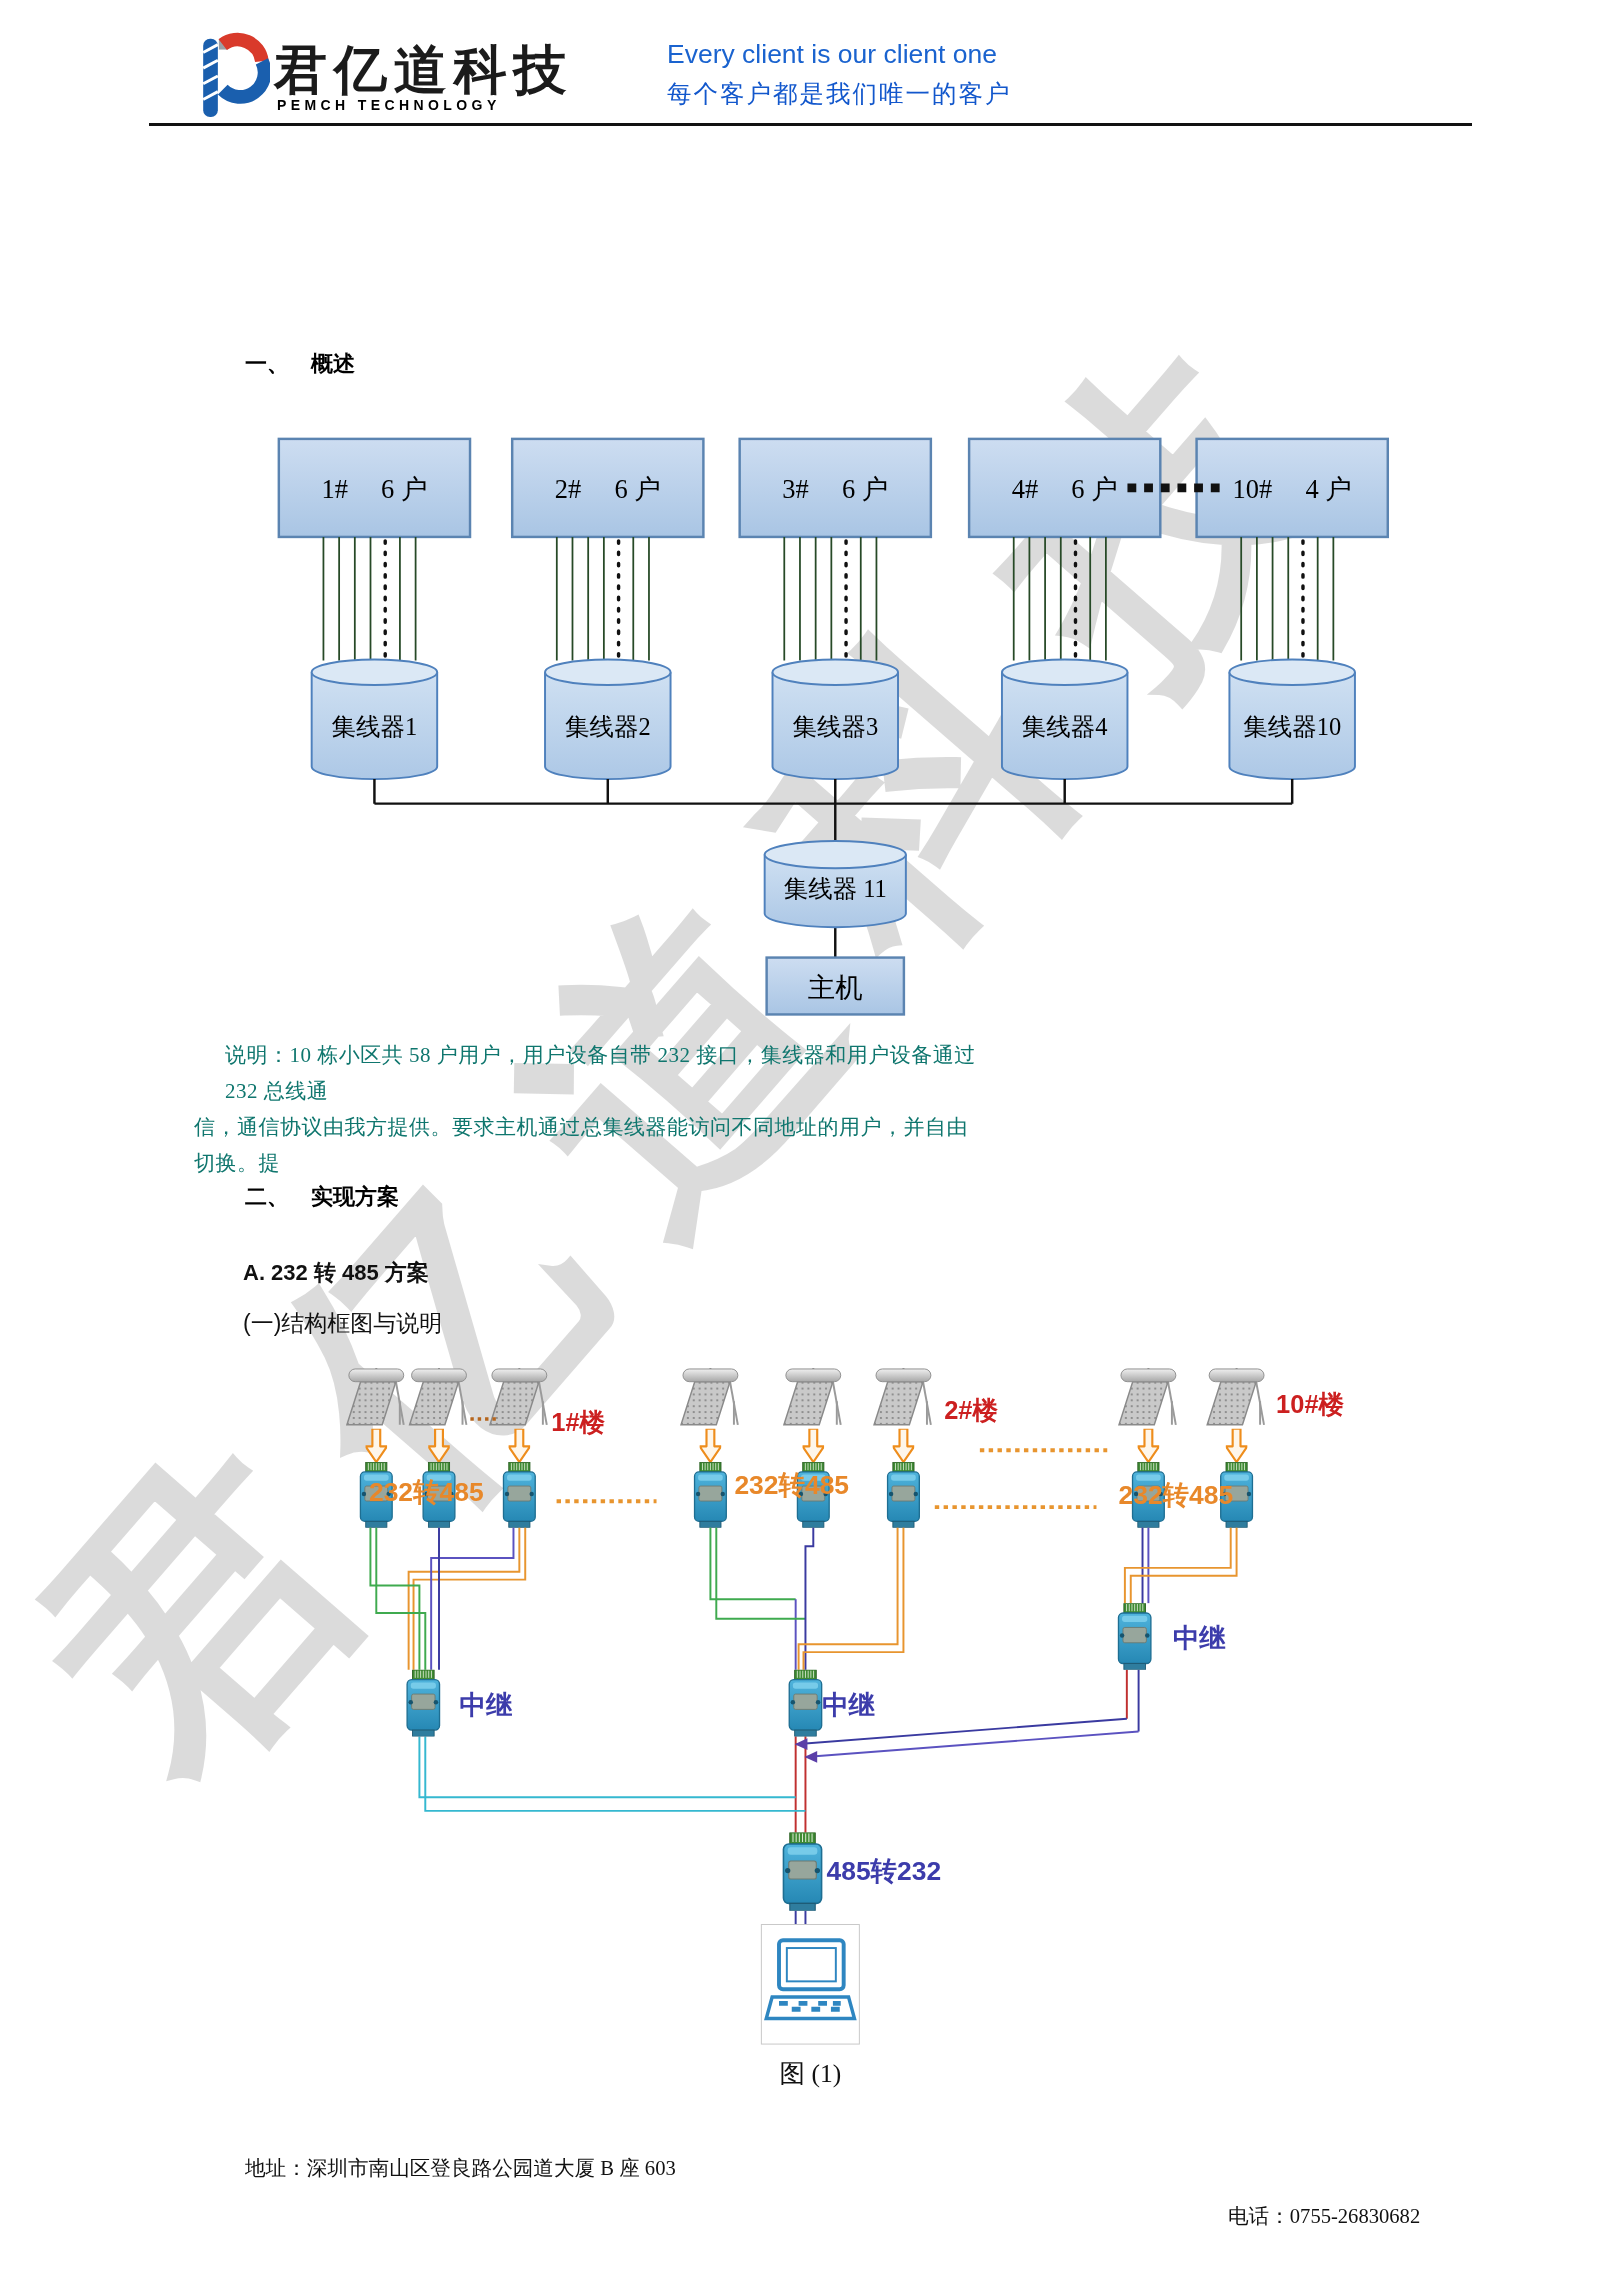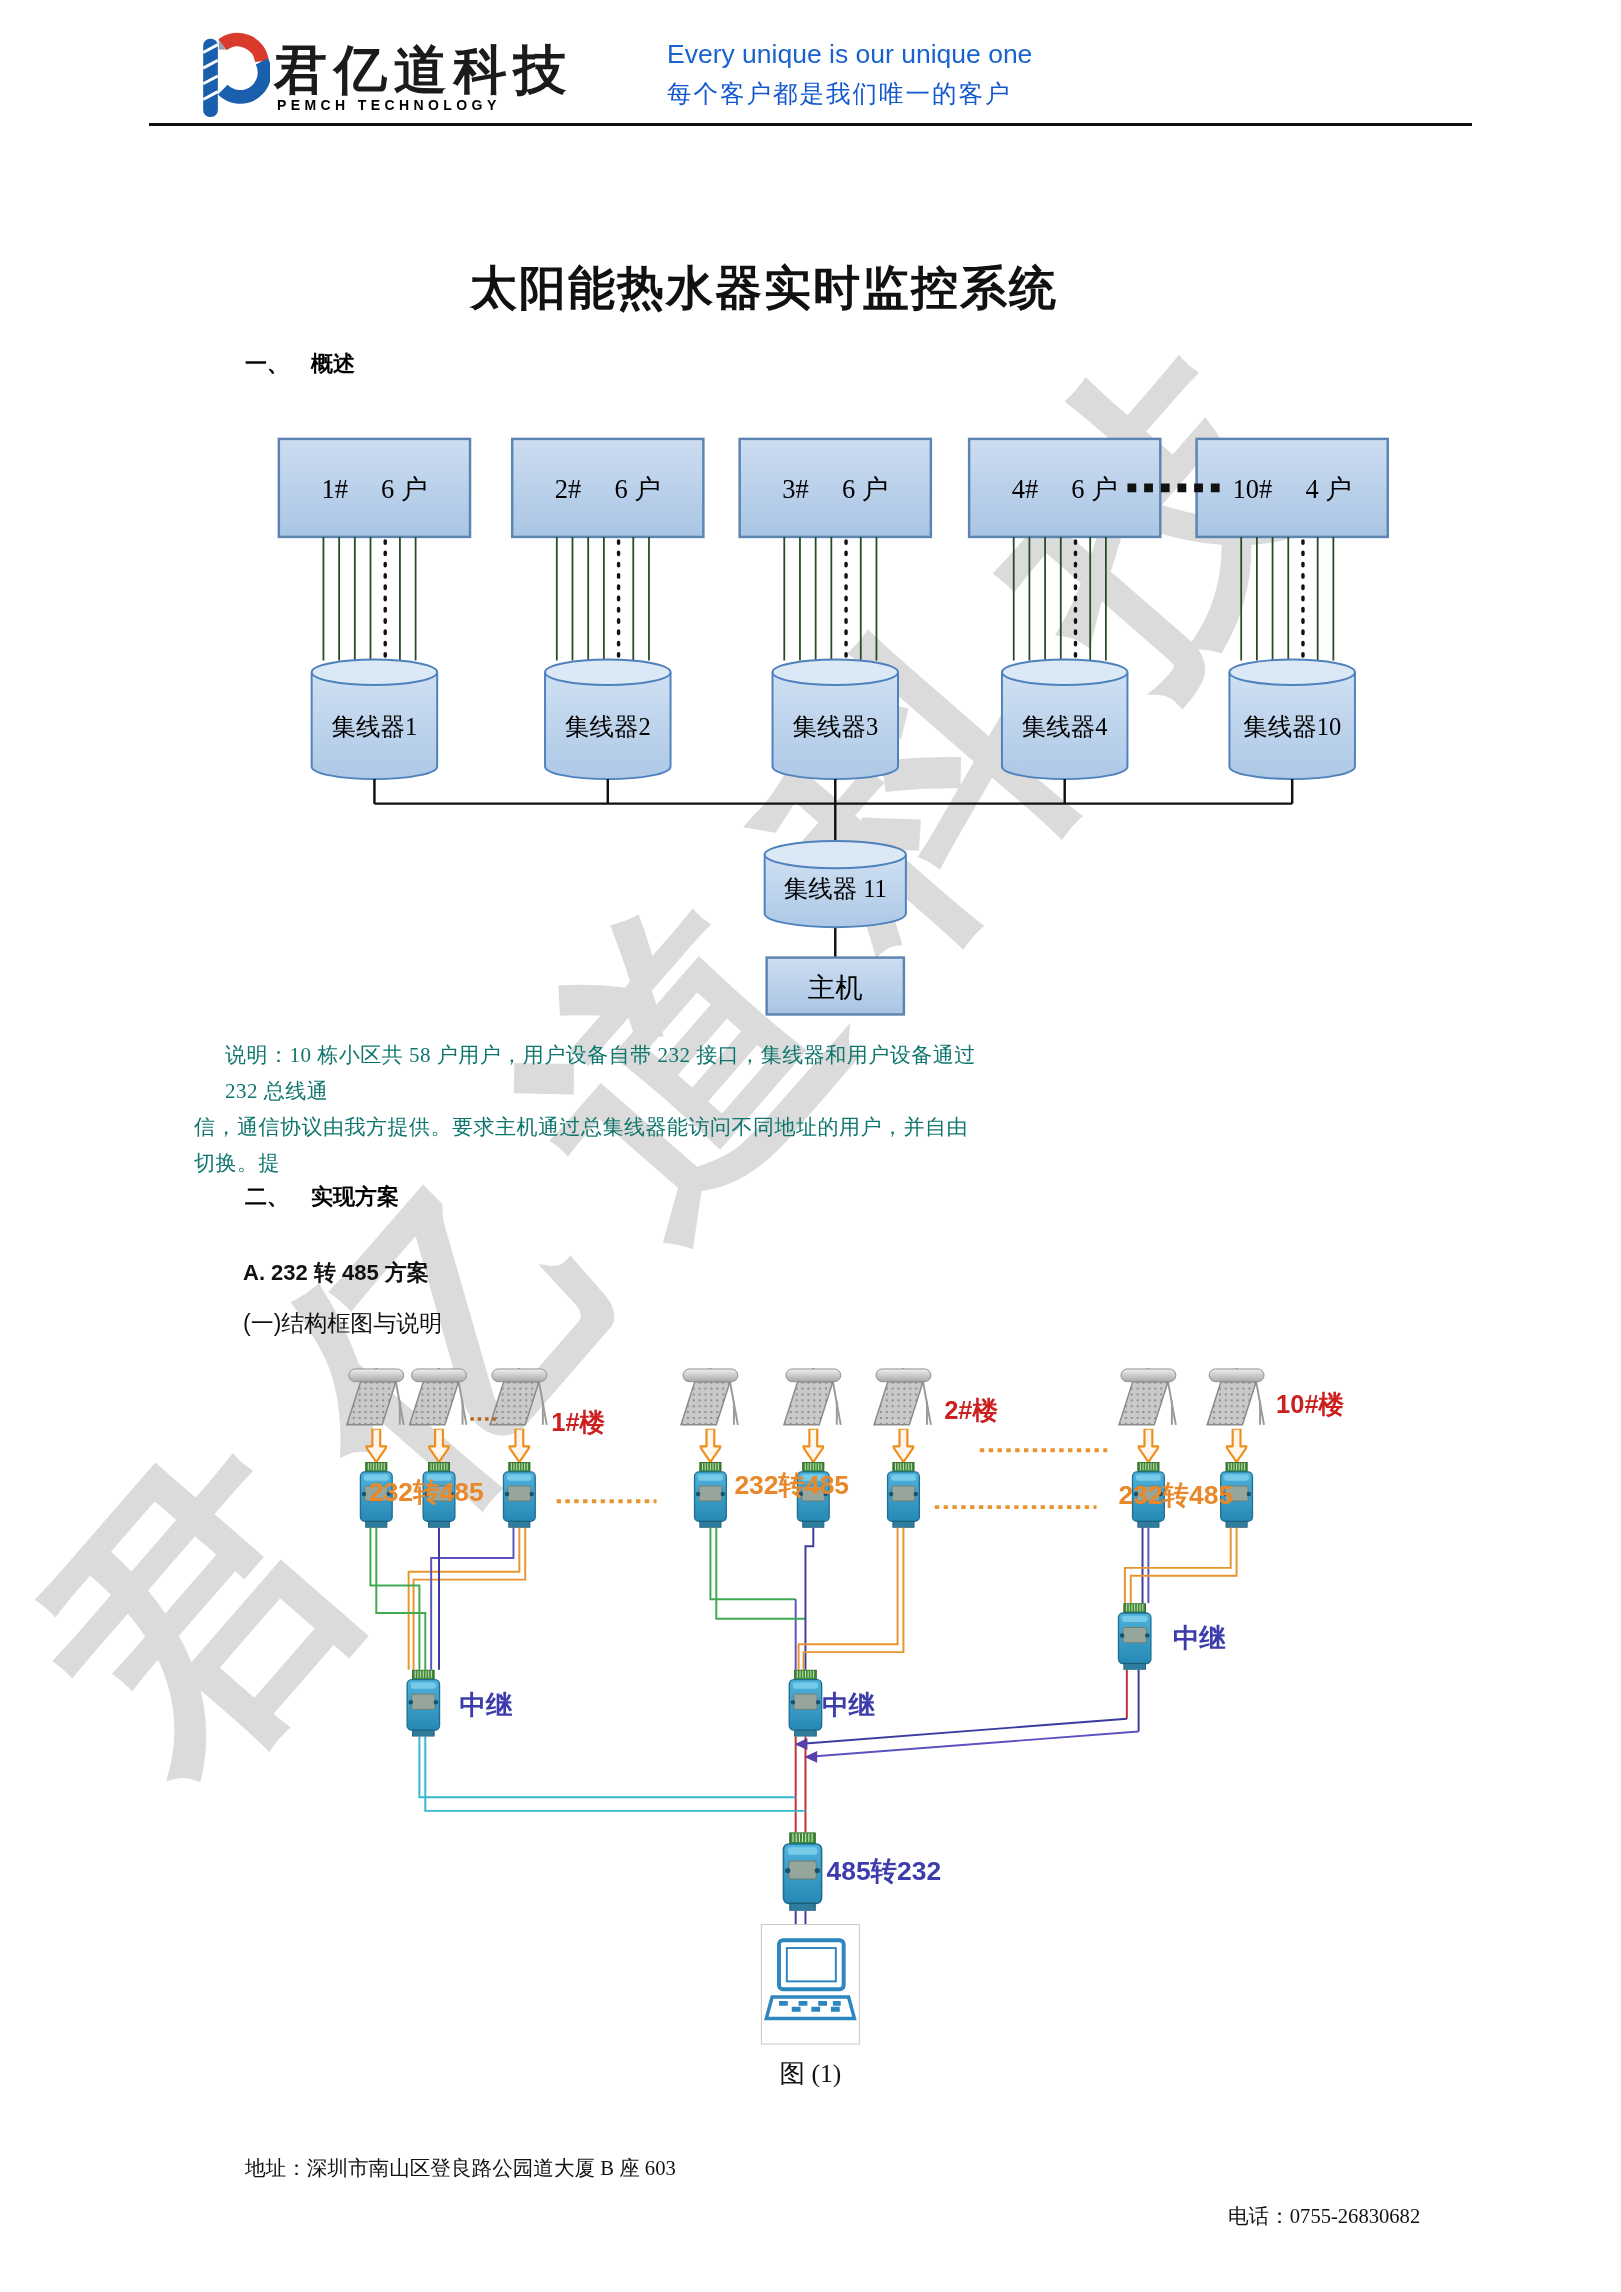--- a/index.html
+++ b/index.html
@@ -52,25 +52,24 @@
 
     <svg class="abs" style="left:199px;top:29px;" width="71" height="92" viewBox="0 0 72 94">
       <rect x="4" y="10" width="15" height="80" rx="7" fill="#1a5fae"></rect>
       <path d="M4 24 L19 16 M4 40 L19 32 M4 56 L19 48 M4 72 L19 64" stroke="#ffffff" stroke-width="3" fill="none"></path>
       <rect x="20" y="10" width="9" height="11" fill="#9aa0a6"></rect>
       <path d="M24 16 A25 25 0 0 1 64 33" stroke="#d93a2b" stroke-width="14" fill="none"></path>
       <path d="M64 33 A25 25 0 0 1 24 62" stroke="#1a5fae" stroke-width="14" fill="none"></path>
     </svg>
     <div class="abs" id="logo-text">君亿道科技</div>
     <div class="abs" id="logo-sub">PEMCH TECHNOLOGY</div>
-    <div class="abs" id="slogan-en">Every unique is our unique one</div>
+    <div class="abs" id="slogan-en">Every client is our client one</div>
     <div class="abs" id="slogan-zh">每个客户都是我们唯一的客户</div>
     <div class="abs" id="header-rule"></div>
 
-    <div class="abs" id="doc-title">太阳能热水器实时监控系统</div>
     <div class="abs h-sec" id="sec1">一、　概述</div>
 
     <svg class="abs" style="left:245px;top:431px;" width="1157" height="608" viewBox="0 0 1180 620">
       <defs>
         <linearGradient id="boxGrad" x1="0" y1="0" x2="0" y2="1">
           <stop offset="0" stop-color="#cdddf1"></stop>
             <stop offset="1" stop-color="#a9c5e4"></stop>
         </linearGradient>
         <linearGradient id="cylGrad" x1="0" y1="0" x2="0" y2="1">
           <stop offset="0" stop-color="#cfe0f2"></stop>

